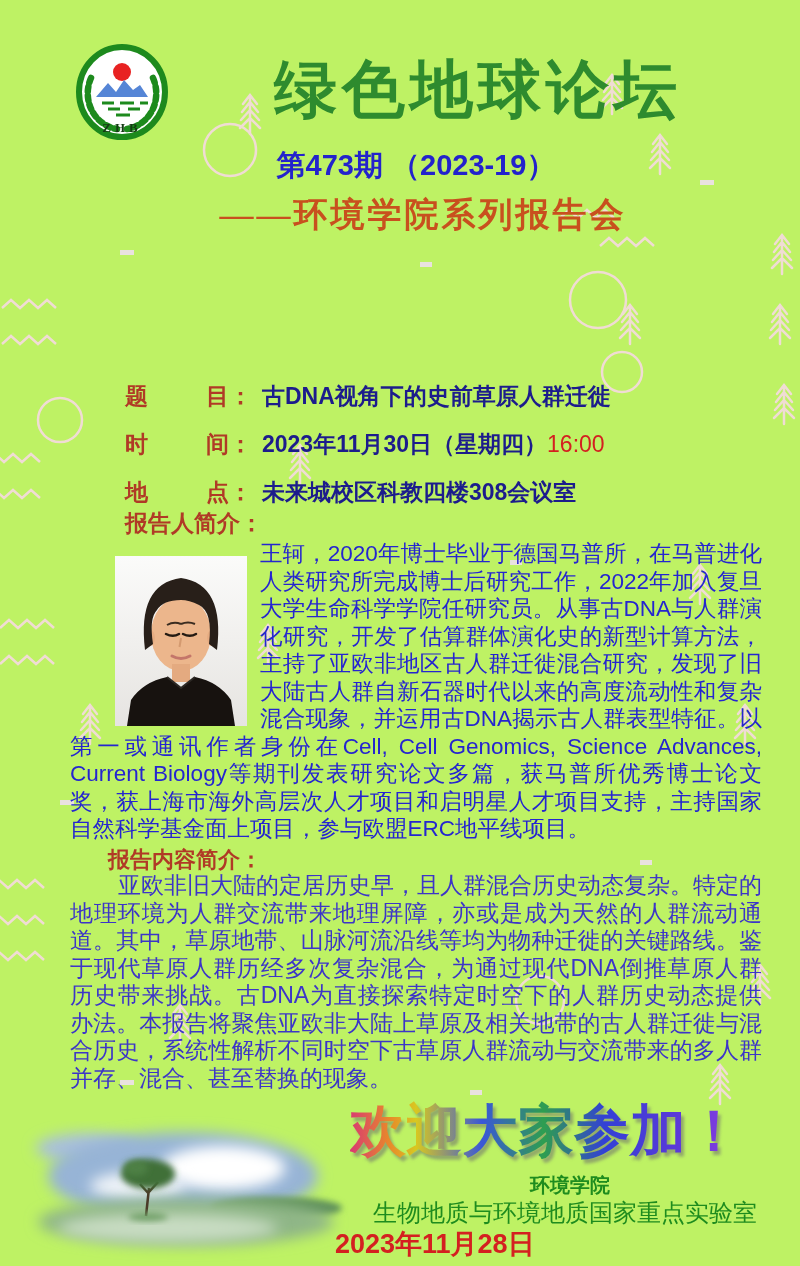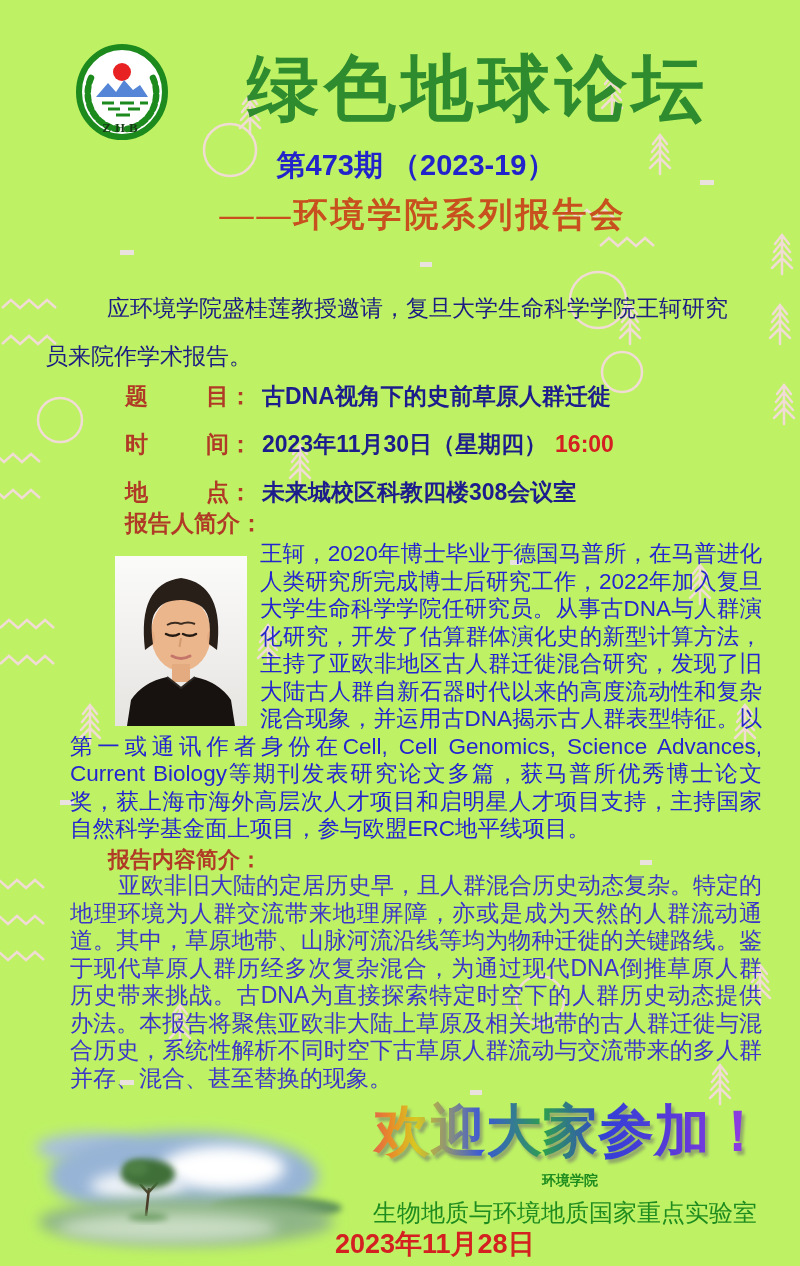--- a/index.html
+++ b/index.html
@@ -6,22 +6,22 @@
   .page{
     position:relative;width:800px;height:1266px;margin:0 auto;
     background:#bef264;overflow:hidden;
     font-family:"Liberation Sans",sans-serif;
   }
   .watermark{position:absolute;left:0;top:0;pointer-events:none;}
   
   .logo{position:absolute;left:76px;top:44px;width:92px;height:96px;}
   .title{
     position:absolute;left:178px;top:40px;width:600px;margin:0;
-    text-align:center;font-family:Liberation Serif, serif;
-    font-size:72px;line-height:98px;font-weight:bold;letter-spacing:5px;
+    text-align:center;font-family:Liberation Sans, sans-serif;
+    font-size:63px;line-height:98px;font-weight:bold;letter-spacing:5px;
     color:var(--title-green);
   }
   .issue{
     position:absolute;left:0;top:146px;width:832px;text-align:center;
     font-size:29px;font-weight:bold;color:var(--issue-blue);
   }
   .series{
     position:absolute;left:0;top:192px;width:846px;text-align:center;
     font-family:"Liberation Serif",serif;
     font-size:34px;font-weight:bold;color:var(--series-red);letter-spacing:3px;
@@ -32,49 +32,49 @@
     font-size:23px;line-height:48px;color:var(--intro-navy);
     text-indent:62px;
   }
   
   .details{position:absolute;left:125px;top:372px;width:640px;}
   .detail-row{height:48px;line-height:48px;font-size:23px;white-space:nowrap;}
   .dlabel{display:inline-flex;justify-content:space-between;width:104px;
     color:var(--label-red);font-weight:700;}
   .dcolon{color:var(--label-red);font-weight:700;margin-right:10px;}
   .dvalue{color:var(--value-navy);font-weight:700;}
-  .dhighlight{color:var(--time-red);margin-left:8px;font-weight:700;}
+  .dhighlight{color:var(--time-red);font-weight:400;}
   
   .sec{position:absolute;margin:0;font-size:23px;font-weight:700;color:var(--label-red);}
   .speaker-sec{left:125px;top:508px;}
   .bio{
     position:absolute;left:70px;top:540px;width:692px;
     font-size:22.5px;line-height:27.5px;color:var(--bio-blue);
     text-align:justify;
   }
   .photo{float:left;width:132px;height:170px;margin:16px 13px 4px 45px;}
   .photo svg{display:block;}
   
   .abstract-sec{left:108px;top:845px;font-size:22px;}
   .abstract{
     position:absolute;left:70px;top:872px;width:692px;margin:0;
     font-size:23px;line-height:27.5px;color:var(--abstract-blue);
     text-indent:48px;text-align:justify;
   }
   
   .welcome{
-    position:absolute;left:350px;top:1094px;width:440px;text-align:center;
+    position:absolute;left:350px;top:1094px;width:440px;
     font-family:Liberation Mono, monospace;font-size:56px;font-weight:bold;
     background:linear-gradient(90deg,#d93a72 0%,#e8892a 9%,#d8c820 15%,
       #3a57d8 30%,#2e9e50 44%,#3340d6 58%,#5a3ad8 74%,#8a3ce0 88%,#b44ae0 100%);
     -webkit-background-clip:text;background-clip:text;color:transparent;
     filter:drop-shadow(3px 4px 1.5px rgba(110,110,110,0.55));
   }
   .org1{position:absolute;left:350px;top:1172px;width:440px;text-align:center;
-    font-size:14px;font-weight:bold;color:var(--footer-green);font-family:Liberation Mono, monospace;}
+    font-size:20px;font-weight:bold;color:var(--footer-green);font-family:Liberation Mono, monospace;}
   .org2{position:absolute;left:335px;top:1197px;width:460px;text-align:center;
     font-size:24px;font-weight:normal;color:var(--footer-green);}
   .date{position:absolute;left:335px;top:1226px;width:460px;text-align:left;
     font-family:Liberation Sans, sans-serif;
     font-size:27px;font-weight:bold;color:var(--date-red);}
   .landscape{position:absolute;left:18px;top:1116px;width:336px;height:150px;}
 </style>
 </head>
 <body>
 
@@ -142,21 +142,20 @@
       <circle cx="46" cy="28" r="9" fill="#e82222"></circle>
       <path d="M20,53 L32,39 L40,48 L48,36 L57,46 L64,41 L72,53 Z" fill="#5585d6"></path>
       <path d="M26,59 h12 M44,59 h14 M64,59 h8 M32,65 h12 M52,65 h12 M40,71 h14" stroke="#1d8a1d" stroke-width="3"></path>
       <text x="46" y="88" text-anchor="middle" font-family="Liberation Serif, serif" font-size="13" font-weight="bold" letter-spacing="4" fill="#143a14">ZHB</text>
     </svg>
   </div>
   <h1 class="title">绿色地球论坛</h1>
   <div class="issue">第473期 （2023-19）</div>
   <div class="series">——环境学院系列报告会</div>
 
-  <p class="intro">应环境学院盛桂莲教授邀请，复旦大学生命科学学院王轲研究员来院作学术报告。</p>
 
   <div class="details">
     <div class="detail-row">
       <span class="dlabel">
           <span>题</span>
           <span>目</span>
         </span><span class="dcolon">：</span><span class="dvalue">古DNA视角下的史前草原人群迁徙</span><span class="dhighlight"></span>
     </div>
     <div class="detail-row">
       <span class="dlabel">

